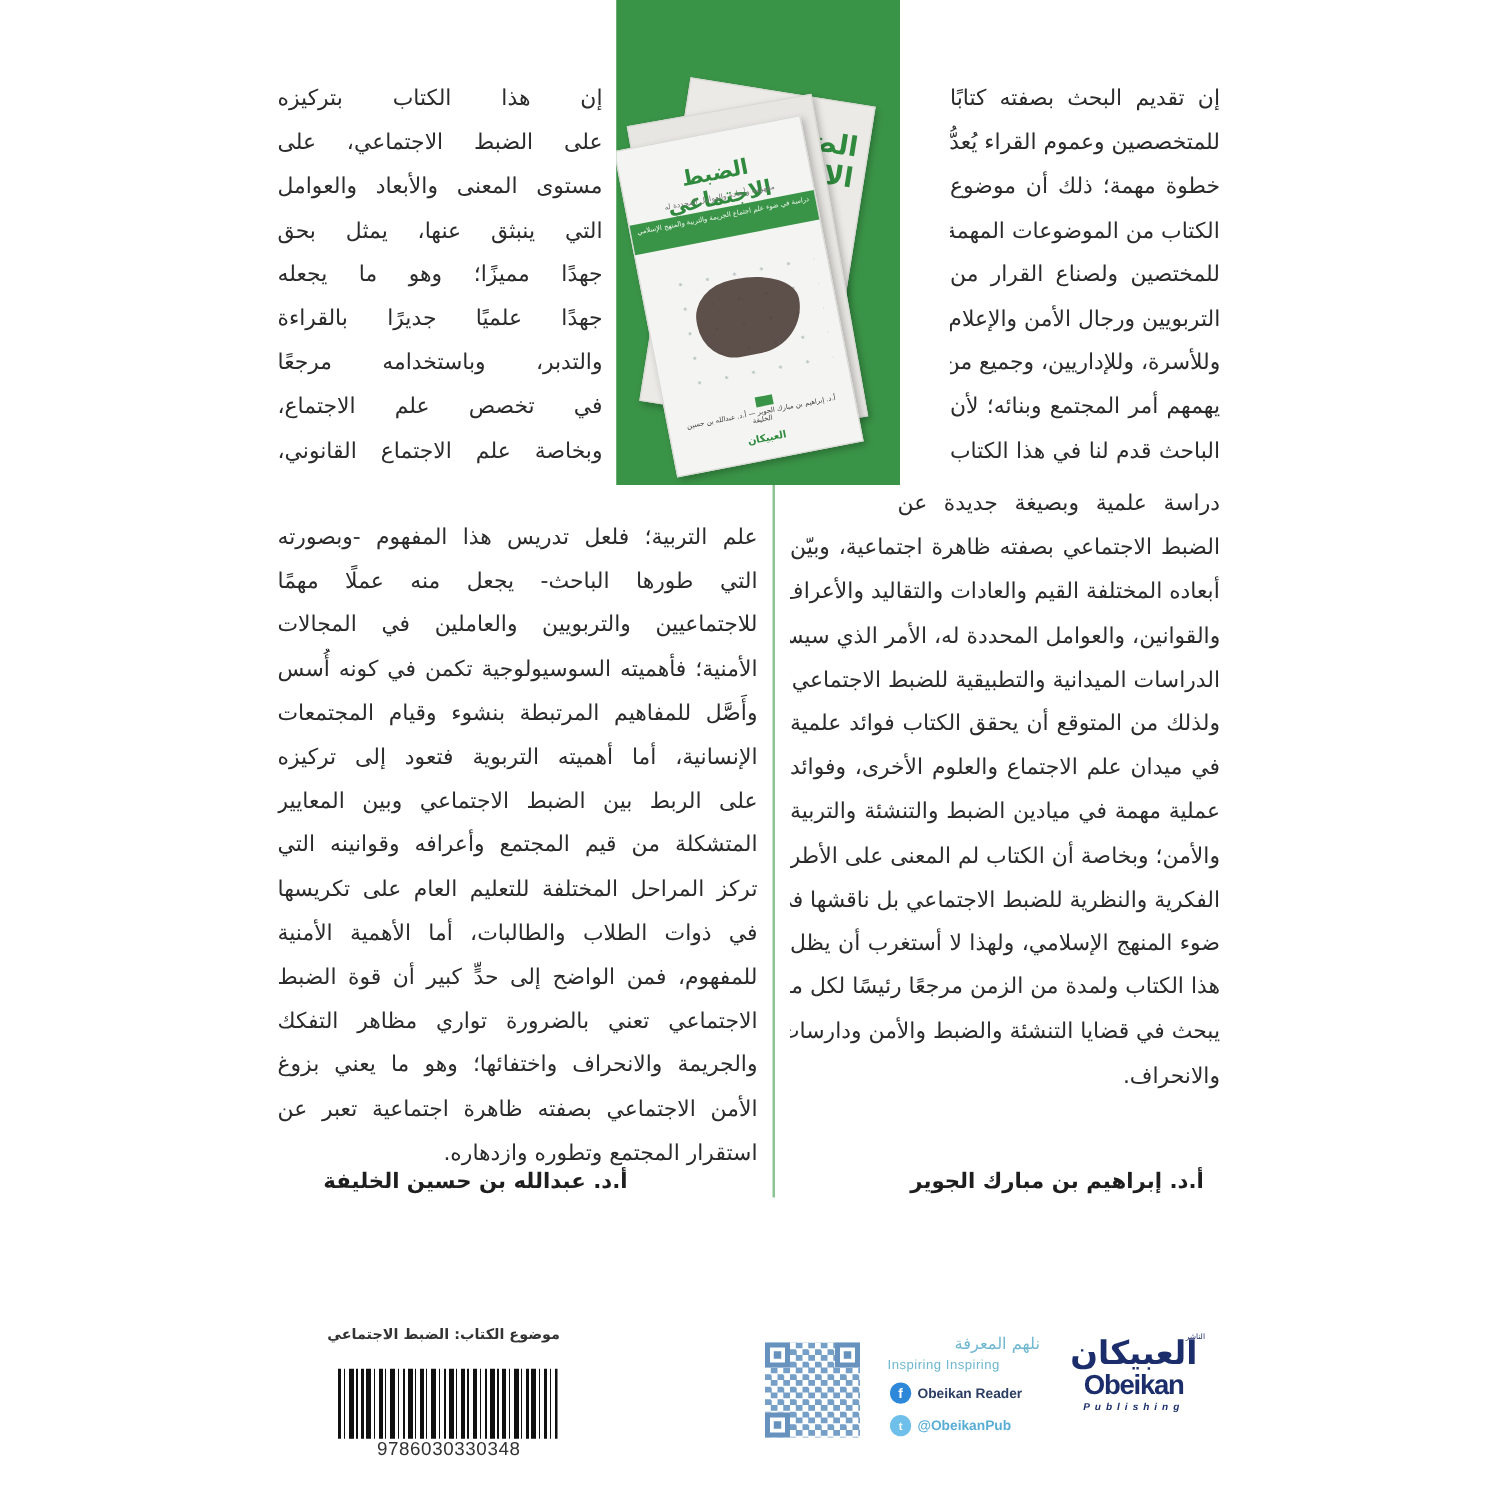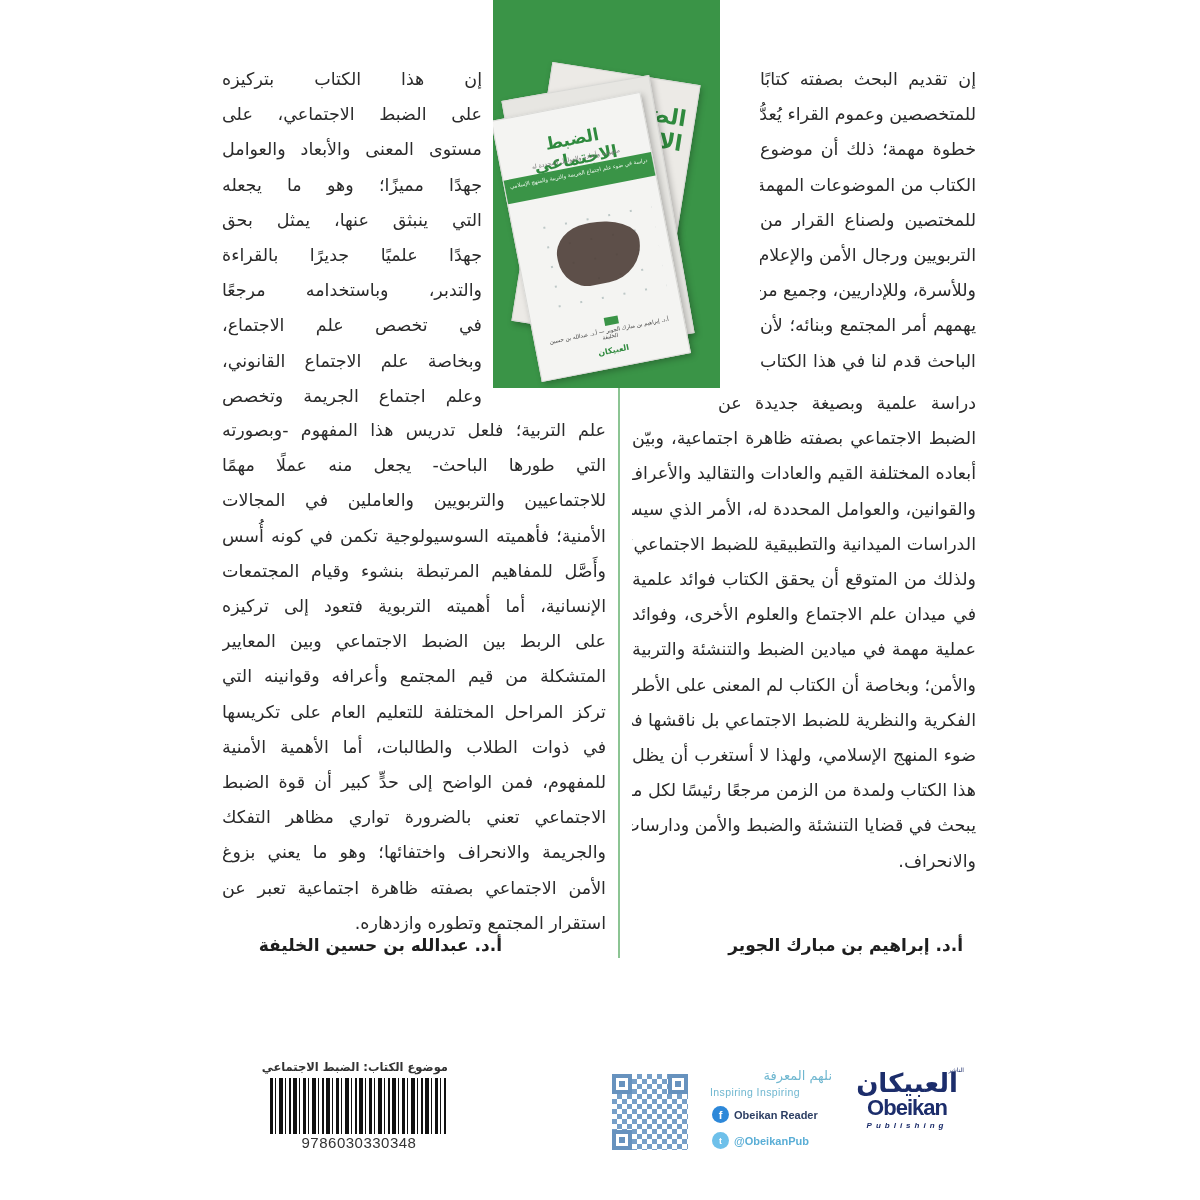--- a/index.html
+++ b/index.html
@@ -39,21 +39,21 @@
     .book .cover-pub { position: absolute; bottom: 12px; left: 60px; font-size: 8px; font-weight: bold; color: #2f8a3e; }
     .book .cover-tag { position: absolute; bottom: 42px; left: 72px; width: 14px; height: 8px; background: #3a9447; }
     .book.back .cover-title { color: #2f8a3e; font-size: 22px; text-align: right; }
 
     .signature { position: absolute; direction: rtl; font-family: "DejaVu Sans", sans-serif; font-weight: bold; font-size: 17px; color: #1e1e1e; white-space: nowrap; text-align: right; }
     #sig-right { right: 237px; top: 935px; }
     #sig-left { right: 698px; top: 935px; }
 
     
     .barcode-block { position: absolute; left: 258px; top: 1060px; width: 190px; }
-    .barcode-subject { direction: rtl; text-align: right; font-size: 11.5px; font-weight: bold; color: #333; padding-right: 0; margin-bottom: 4px; white-space: nowrap; }
+    .barcode-subject { direction: rtl; text-align: right; font-size: 11.5px; font-weight: bold; color: #333; padding-right: 0; margin-bottom: 21px; white-space: nowrap; }
     .barcode-bars { width: 176px; height: 56px; margin-left: 12px;
       background: repeating-linear-gradient(90deg,
         #111 0 3px, #fff 3px 5px, #111 5px 6px, #fff 6px 9px, #111 9px 13px, #fff 13px 15px,
         #111 15px 16px, #fff 16px 19px, #111 19px 21px, #fff 21px 23px, #111 23px 27px, #fff 27px 29px,
         #111 29px 30px, #fff 30px 33px); }
     .barcode-number { font-family: "Liberation Sans", sans-serif; font-size: 15px; color: #333; text-align: center; letter-spacing: 0.5px; margin-top: 0; padding-left: 12px; }
 
     
     .qr { position: absolute; left: 612px; top: 1074px; width: 76px; height: 76px;
           background:
@@ -128,27 +128,26 @@
   <span class="line">ضوء المنهج الإسلامي، ولهذا لا أستغرب أن يظل</span>
   <span class="line">هذا الكتاب ولمدة من الزمن مرجعًا رئيسًا لكل من</span>
   <span class="line">يبحث في قضايا التنشئة والضبط والأمن ودارسات</span>
   <span class="line last">والانحراف.</span>
 </div>
 
 <div class="col" id="left-col-top">
   <span class="line">إن هذا الكتاب بتركيزه</span>
   <span class="line">على الضبط الاجتماعي، على</span>
   <span class="line">مستوى المعنى والأبعاد والعوامل</span>
+  <span class="line">التي ينبثق عنها، يمثل بحق</span>
   <span class="line">جهدًا مميزًا؛ وهو ما يجعله</span>
-  <span class="line">التي ينبثق عنها، يمثل بحق</span>
   <span class="line">جهدًا علميًا جديرًا بالقراءة</span>
   <span class="line">والتدبر، وباستخدامه مرجعًا</span>
   <span class="line">في تخصص علم الاجتماع،</span>
   <span class="line">وبخاصة علم الاجتماع القانوني،</span>
-  <span class="line">وعلم اجتماع الجريمة وتخصص</span>
 </div>
 <div class="col" id="left-col-bottom">
   <span class="line">علم التربية؛ فلعل تدريس هذا المفهوم -وبصورته</span>
   <span class="line">التي طورها الباحث- يجعل منه عملًا مهمًا</span>
   <span class="line">للاجتماعيين والتربويين والعاملين في المجالات</span>
   <span class="line">الأمنية؛ فأهميته السوسيولوجية تكمن في كونه أُسس</span>
   <span class="line">وأَصَّل للمفاهيم المرتبطة بنشوء وقيام المجتمعات</span>
   <span class="line">الإنسانية، أما أهميته التربوية فتعود إلى تركيزه</span>
   <span class="line">على الربط بين الضبط الاجتماعي وبين المعايير</span>
   <span class="line">المتشكلة من قيم المجتمع وأعرافه وقوانينه التي</span>

